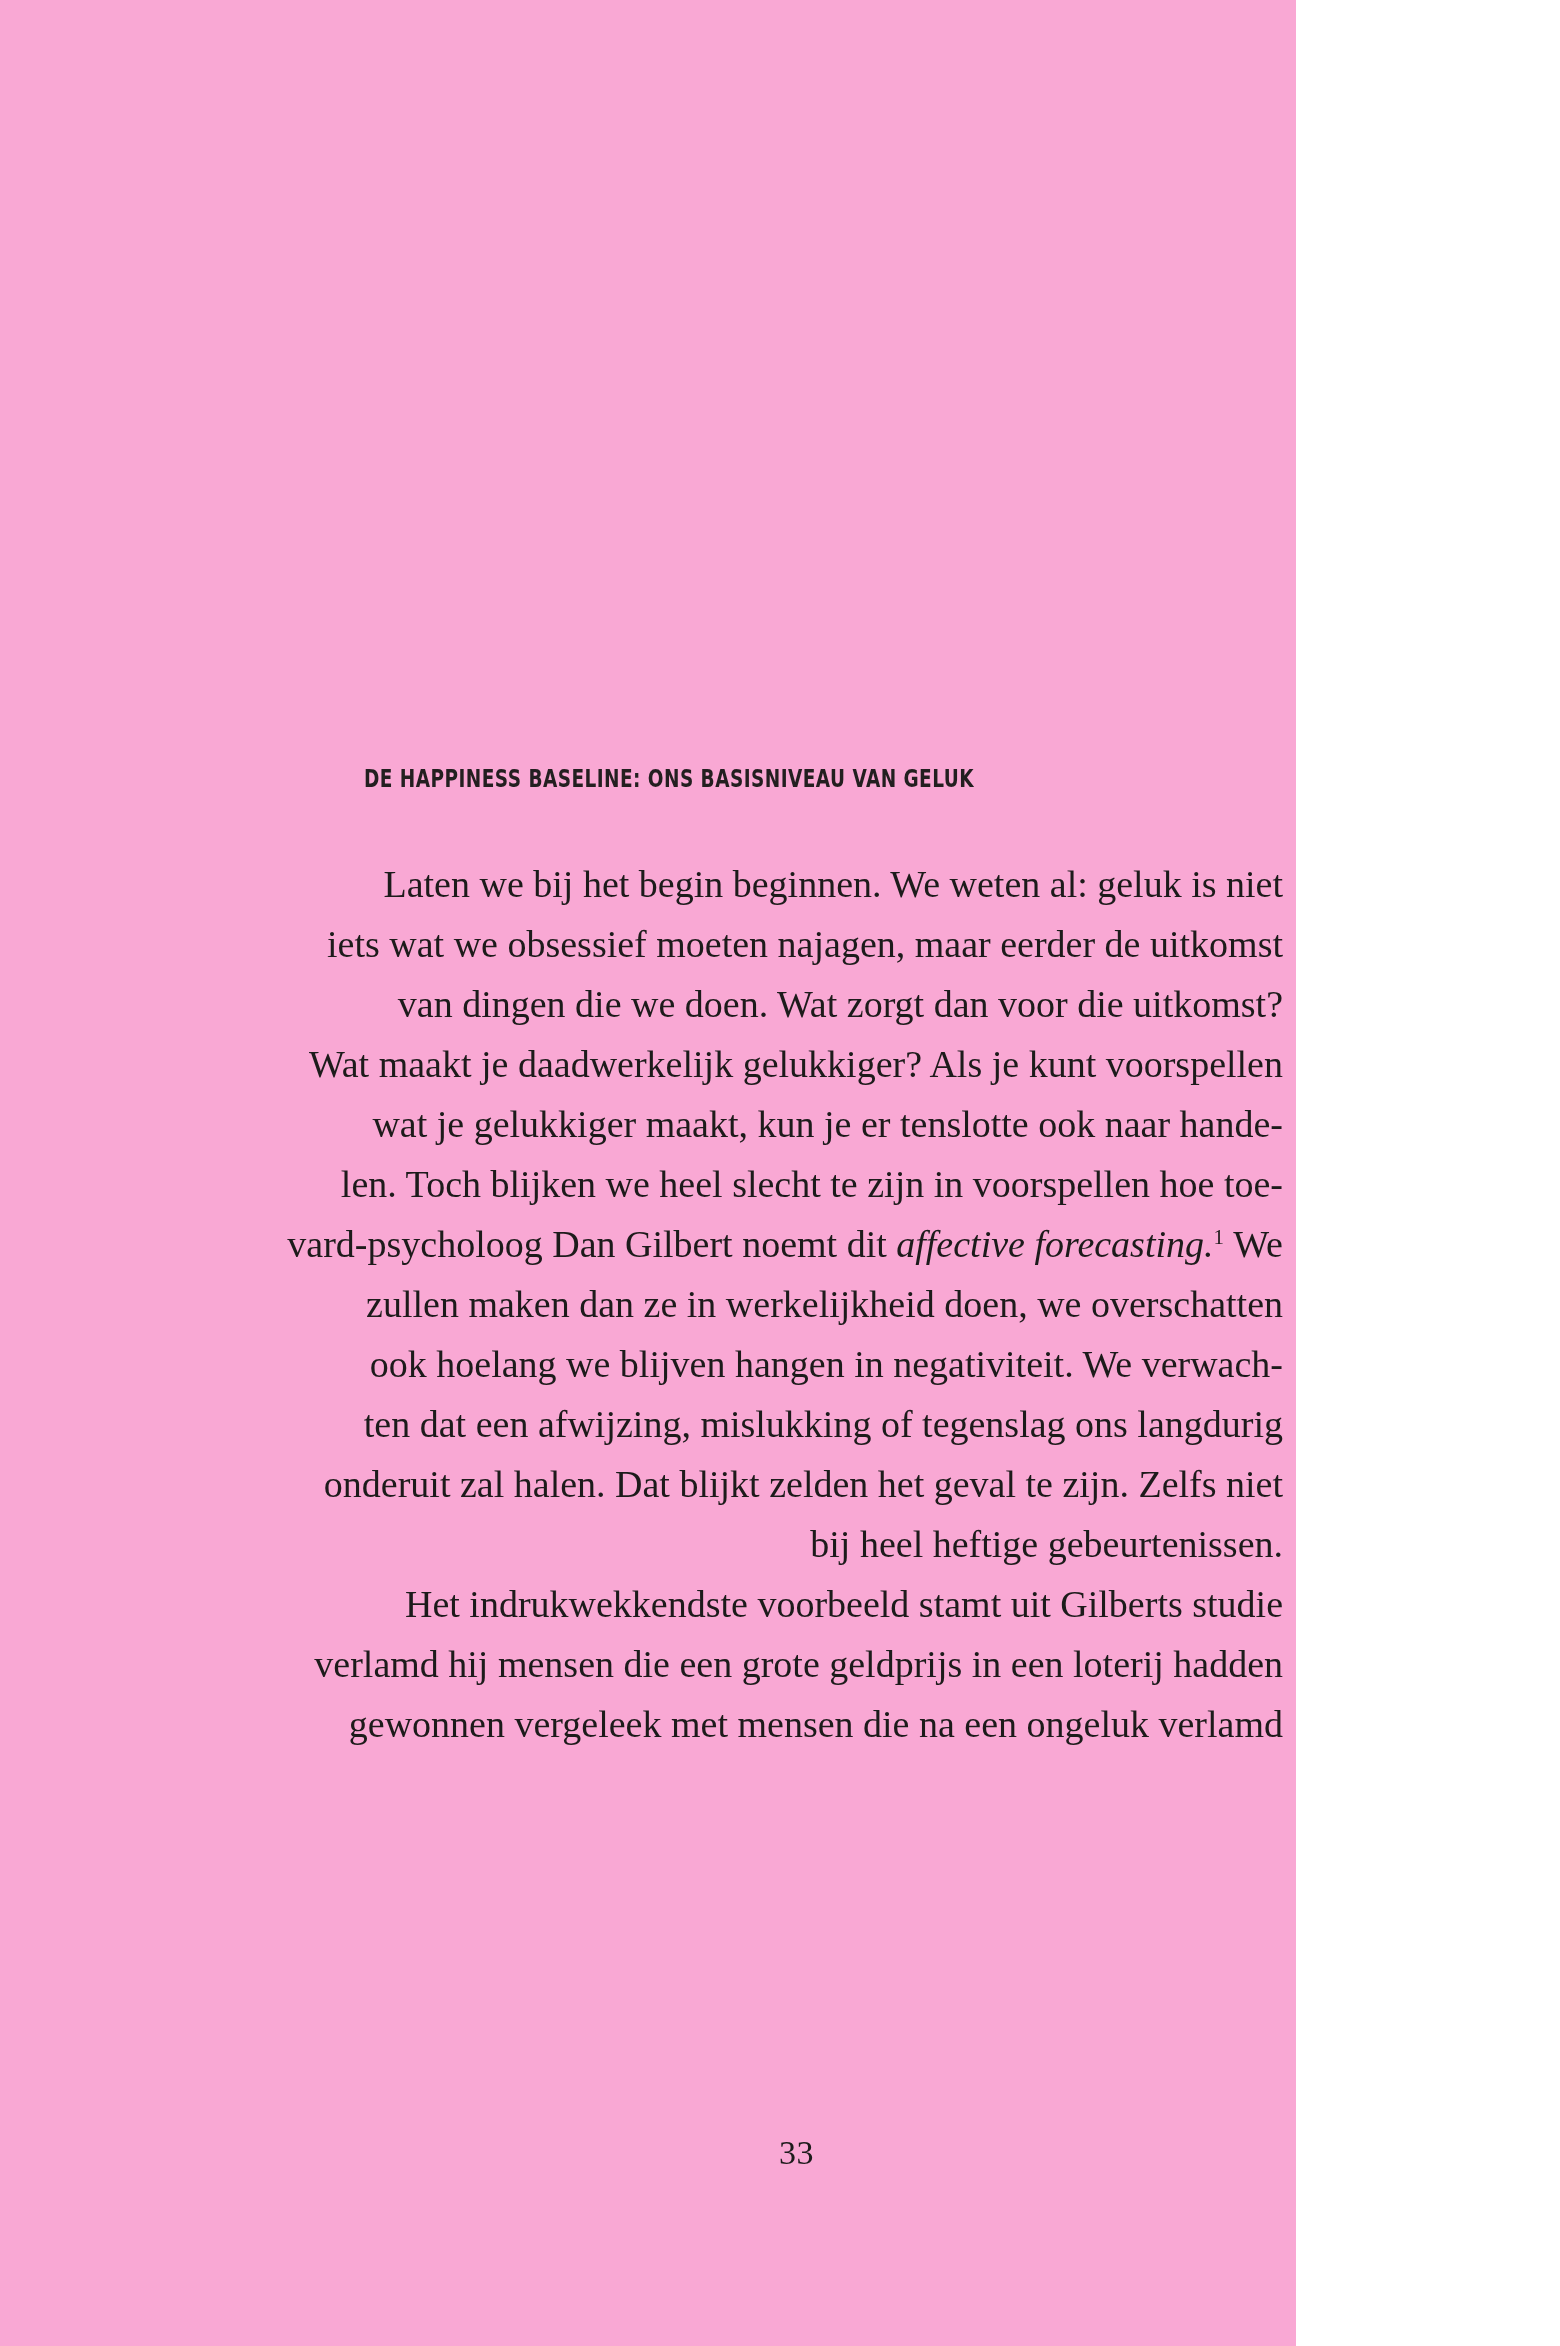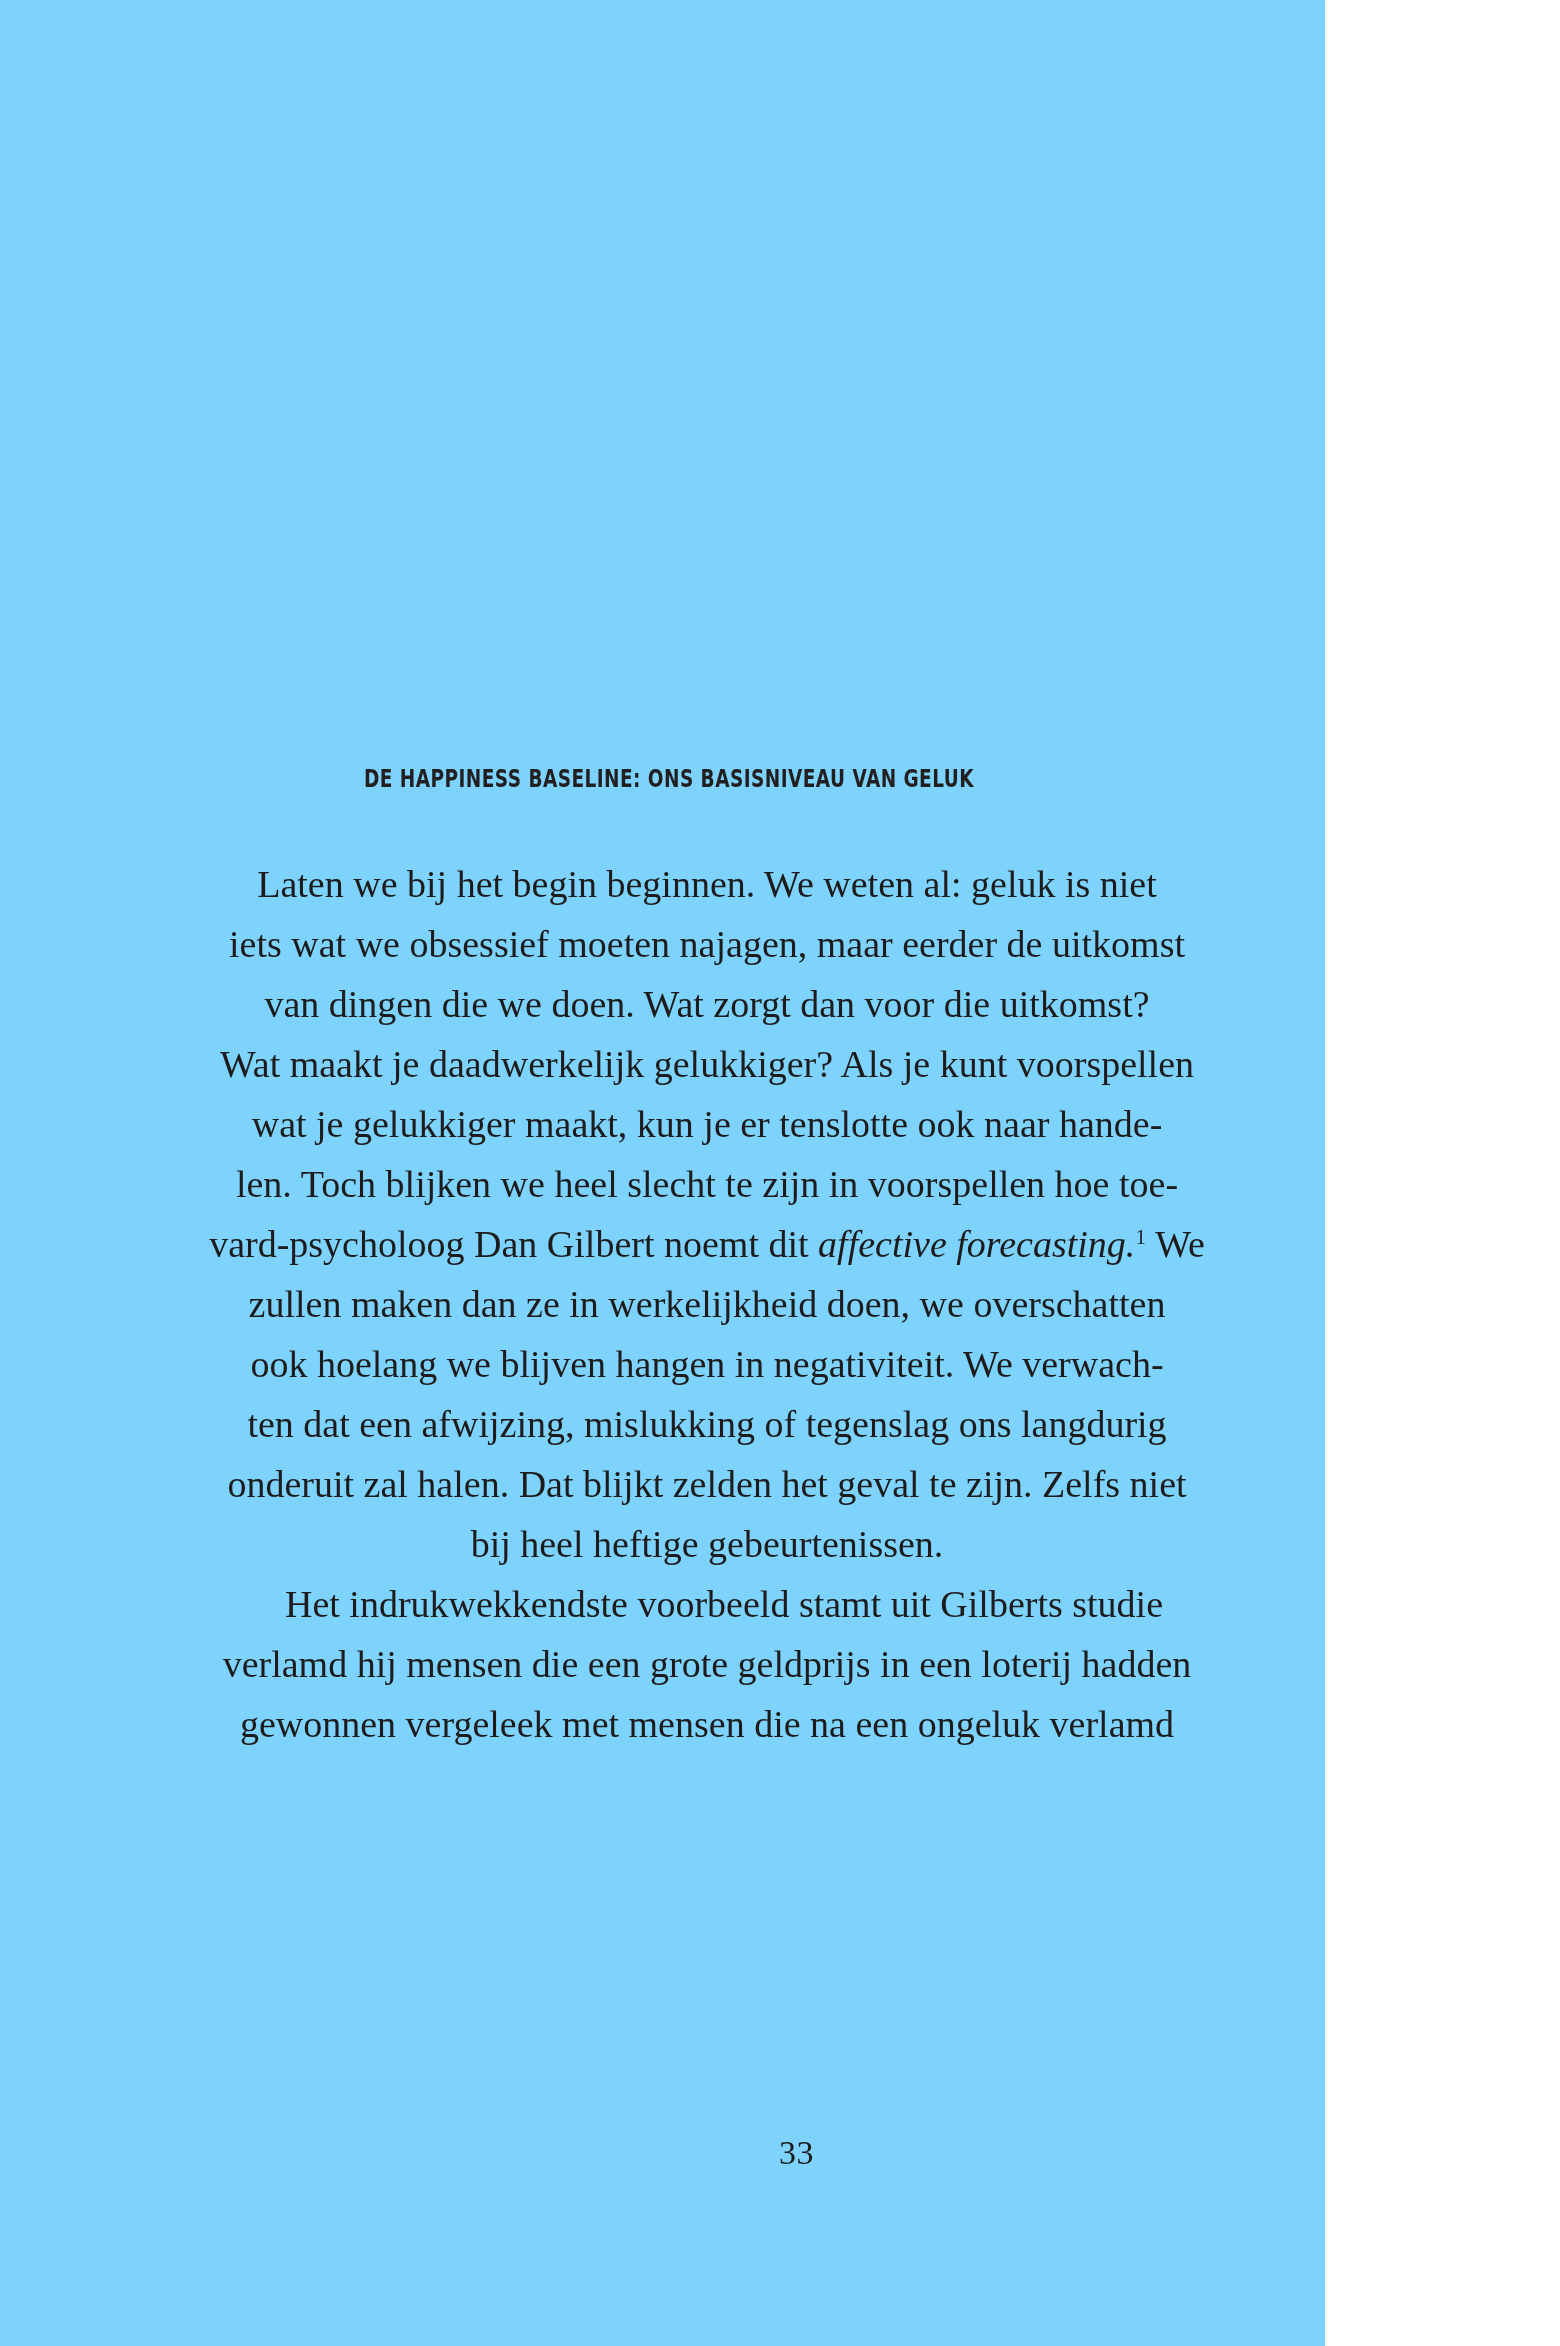--- a/index.html
+++ b/index.html
@@ -5,24 +5,23 @@
   html, body {
     margin: 0;
     padding: 0;
     background: #ffffff;
   }
 
   .page {
     position: relative;
     width: 1296px;
     height: 2347px;
-    background: #7dd3fc;
+    background: #f9a8d4;
     overflow: hidden;
     font-family: "Liberation Serif", "DejaVu Serif", serif;
-    padding-left: 29px;
   }
 
   
   .section-heading {
     position: absolute;
     left: 364px;
     top: 742px;
     width: 843px;
     font-family: "DejaVu Sans", "Liberation Sans", sans-serif;
     font-weight: 700;
@@ -43,21 +42,21 @@
     top: 854px;
     width: 1152px;
     color: #1d1b1b;
     font-size: 38px;
     line-height: 60px;
     font-weight: 400;
   }
 
   .para {
     margin: 0;
-    text-align: center;
+    text-align: right;
     white-space: nowrap;
   }
 
   .para .ln {
     display: block;
     height: 60px;
   }
 
   .para-indent .ln:first-child {
     padding-left: 34px;

